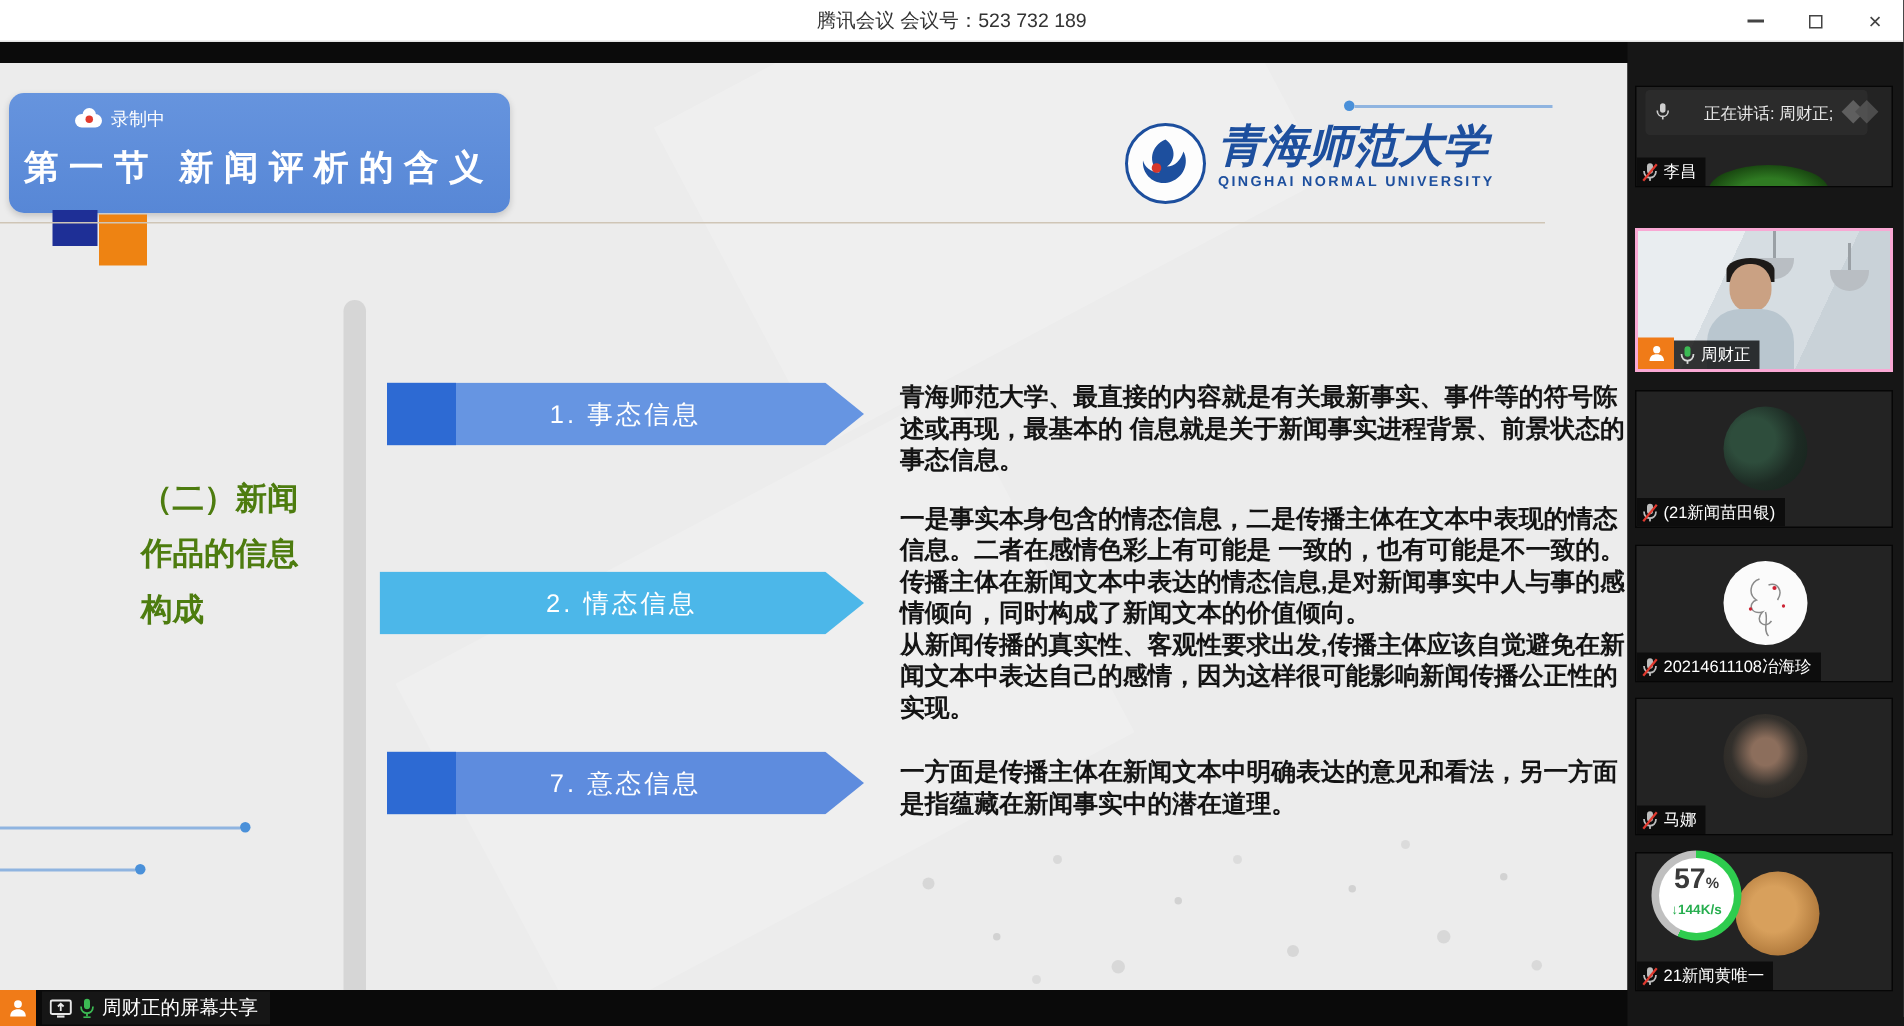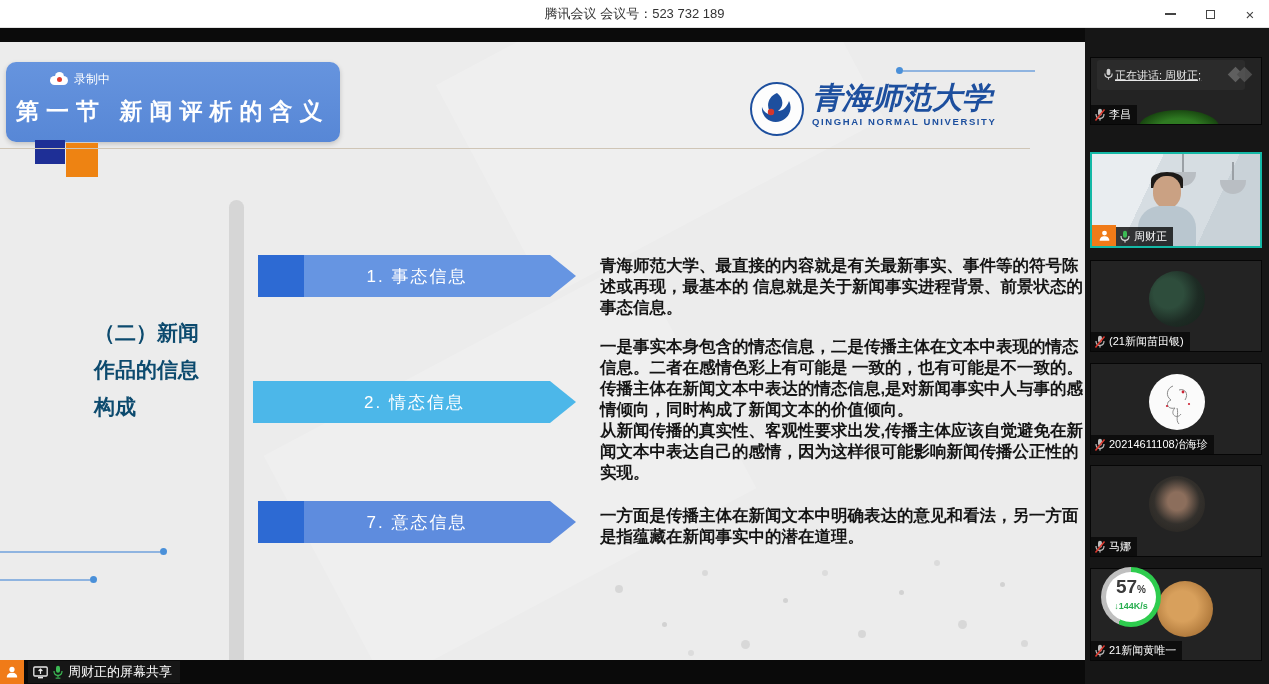--- a/index.html
+++ b/index.html
@@ -43,21 +43,21 @@
   .logo-cn{font-family:"Liberation Serif","DejaVu Serif",serif;font-style:italic;font-weight:bold;
            font-size:30px;color:#1d4f9e;line-height:32px;white-space:nowrap;}
   .logo-en{font-size:9.5px;font-weight:bold;letter-spacing:1.6px;color:#1d4f9e;margin-top:2px;white-space:nowrap;}
   .hdr-line{position:absolute;left:0;top:106px;width:1030px;height:1px;background:#cfc5b6;}
   .tr-dot{position:absolute;left:896px;top:25px;width:7px;height:7px;border-radius:50%;background:#4a90d9;}
   .tr-line{position:absolute;left:903px;top:28px;width:132px;height:1.5px;background:#8fb4e0;}
 
   
   .v-bar{position:absolute;left:229px;top:158px;width:15px;height:460px;background:#d6d6d6;border-radius:8px 8px 0 0;}
   .left-heading{position:absolute;left:94px;top:272px;width:140px;font-size:21px;font-weight:600;
-                color:#0c4a6e;line-height:37px;white-space:pre-line;}
+                color:#4d7c0f;line-height:37px;white-space:pre-line;}
 
   
   .banner{position:absolute;left:258px;width:318px;height:42px;color:#fff;font-size:17px;letter-spacing:2px;
           display:flex;align-items:center;justify-content:center;
           clip-path:polygon(0 0,calc(100% - 26px) 0,100% 50%,calc(100% - 26px) 100%,0 100%);}
   .banner .dark-sq{position:absolute;left:0;top:0;width:46px;height:42px;background:#2d6ad3;}
   .banner .lbl{position:relative;z-index:2;}
   .banner1{top:213px;background:#6695e2;}
   .banner2{top:339px;background:#4cb7e9;left:253px;width:323px;}
   .banner3{top:459px;background:#5e8cde;}
@@ -75,21 +75,21 @@
 
   
   .share-bar{position:absolute;left:0;top:632px;width:1085px;height:24px;background:#0a0a0a;display:flex;align-items:center;}
   .host-sq{width:24px;height:24px;background:#f07b18;display:flex;align-items:center;justify-content:center;flex:0 0 auto;}
   .share-label{height:22px;background:#161616;display:flex;align-items:center;gap:4px;padding:0 8px 0 5px;margin-left:4px;}
   .share-label .txt{color:#fff;font-size:13px;}
 
   
   .sidebar{position:absolute;left:1085px;top:28px;width:184px;height:656px;background:#161616;}
   .tile{position:absolute;left:5px;width:172px;background:#232323;border:1px solid #060606;box-sizing:border-box;overflow:hidden;}
-  .tile.active{border:2px solid #14b8a6;}
+  .tile.active{border:2px solid #f9a8d4;}
   .name-tag{position:absolute;left:0;bottom:0;max-width:100%;background:rgba(8,8,8,.8);color:#fff;
             font-size:11px;display:flex;align-items:center;gap:3px;padding:2px 6px 2px 3px;white-space:nowrap;}
   .name-tag.with-host{left:24px;}
   .tile .host-sq{position:absolute;left:0;bottom:0;width:24px;height:21px;}
   .avatar{position:absolute;left:58px;top:10px;width:56px;height:56px;border-radius:50%;}
   .av-train{background:radial-gradient(circle at 35% 40%,#2e4d3c 0 30%,#1d2b24 60%,#15201a);}
   .av-sketch{background:#fbfbfb;}
   .av-shout{background:radial-gradient(circle at 50% 45%,#8c6e5c 0 22%,#33302c 55%,#23211e);}
   .av-dog{background:radial-gradient(circle at 45% 45%,#d8a05c 0 35%,#b37c3e 70%,#8a5e2e);}
   .plant{position:absolute;left:48px;top:52px;width:80px;height:34px;border-radius:50%;
@@ -97,21 +97,21 @@
   .room{position:absolute;inset:0;background:linear-gradient(115deg,#e9edf0 0 34%,#d6dde2 34% 70%,#c9d2d8 70%);}
   .lamp{position:absolute;width:26px;height:14px;background:#b9bec3;border-radius:0 0 13px 13px;}
   .lamp:before{content:"";position:absolute;left:12px;top:-18px;width:2px;height:18px;background:#9aa0a5;}
   .person{position:absolute;left:46px;top:22px;width:58px;height:74px;}
   .person .head{position:absolute;left:15px;top:0;width:28px;height:32px;border-radius:46%;background:#caa183;}
   .person .hair{position:absolute;left:13px;top:-4px;width:32px;height:16px;border-radius:50% 50% 0 0;background:#1d1a18;}
   .person .body{position:absolute;left:0;top:30px;width:58px;height:44px;border-radius:22px 22px 0 0;background:#b9c6cf;}
 
   .toast{position:absolute;left:12px;top:32px;width:148px;height:30px;border-radius:3px;background:rgba(44,44,44,.95);
          display:flex;align-items:center;padding:0 6px;box-sizing:border-box;z-index:5;}
-  .toast .txt{color:#e8e8e8;font-size:11px;margin-left:0;white-space:nowrap;text-decoration:underline;}
+  .toast .txt{color:#e8e8e8;font-size:11px;margin-left:21px;white-space:nowrap;}
   .wm{position:absolute;right:5px;top:6px;width:30px;height:18px;opacity:.55;}
   .wm i{position:absolute;top:3px;width:11px;height:11px;background:#8a8a8a;transform:rotate(45deg);display:block;}
   .wm i.d1{left:3px;}
   .wm i.d2{left:12px;background:#6f6f6f;}
 
   .gauge{position:absolute;left:16px;top:539px;width:60px;height:60px;border-radius:50%;
          background:conic-gradient(#2ecc4e 0 57%,#bfbfbf 57% 100%);z-index:6;
          display:flex;align-items:center;justify-content:center;}
   .gauge .inner{width:50px;height:50px;border-radius:50%;background:#fff;text-align:center;}
   .gauge .pct{font-size:19px;font-weight:bold;color:#3a3a3a;line-height:22px;margin-top:4px;}

